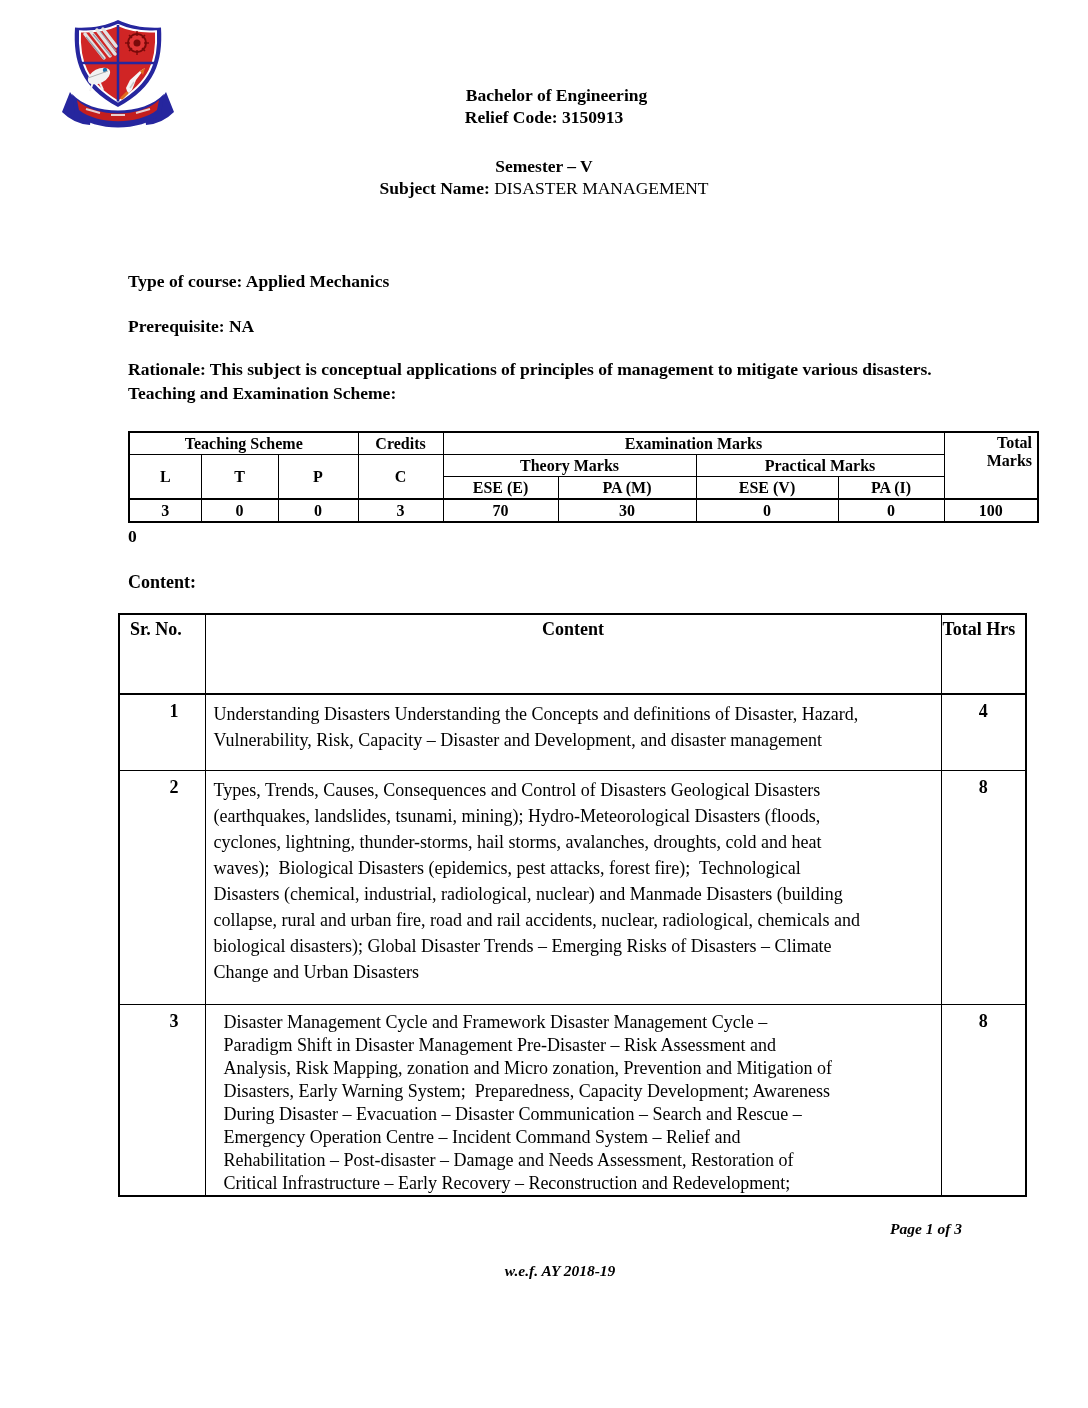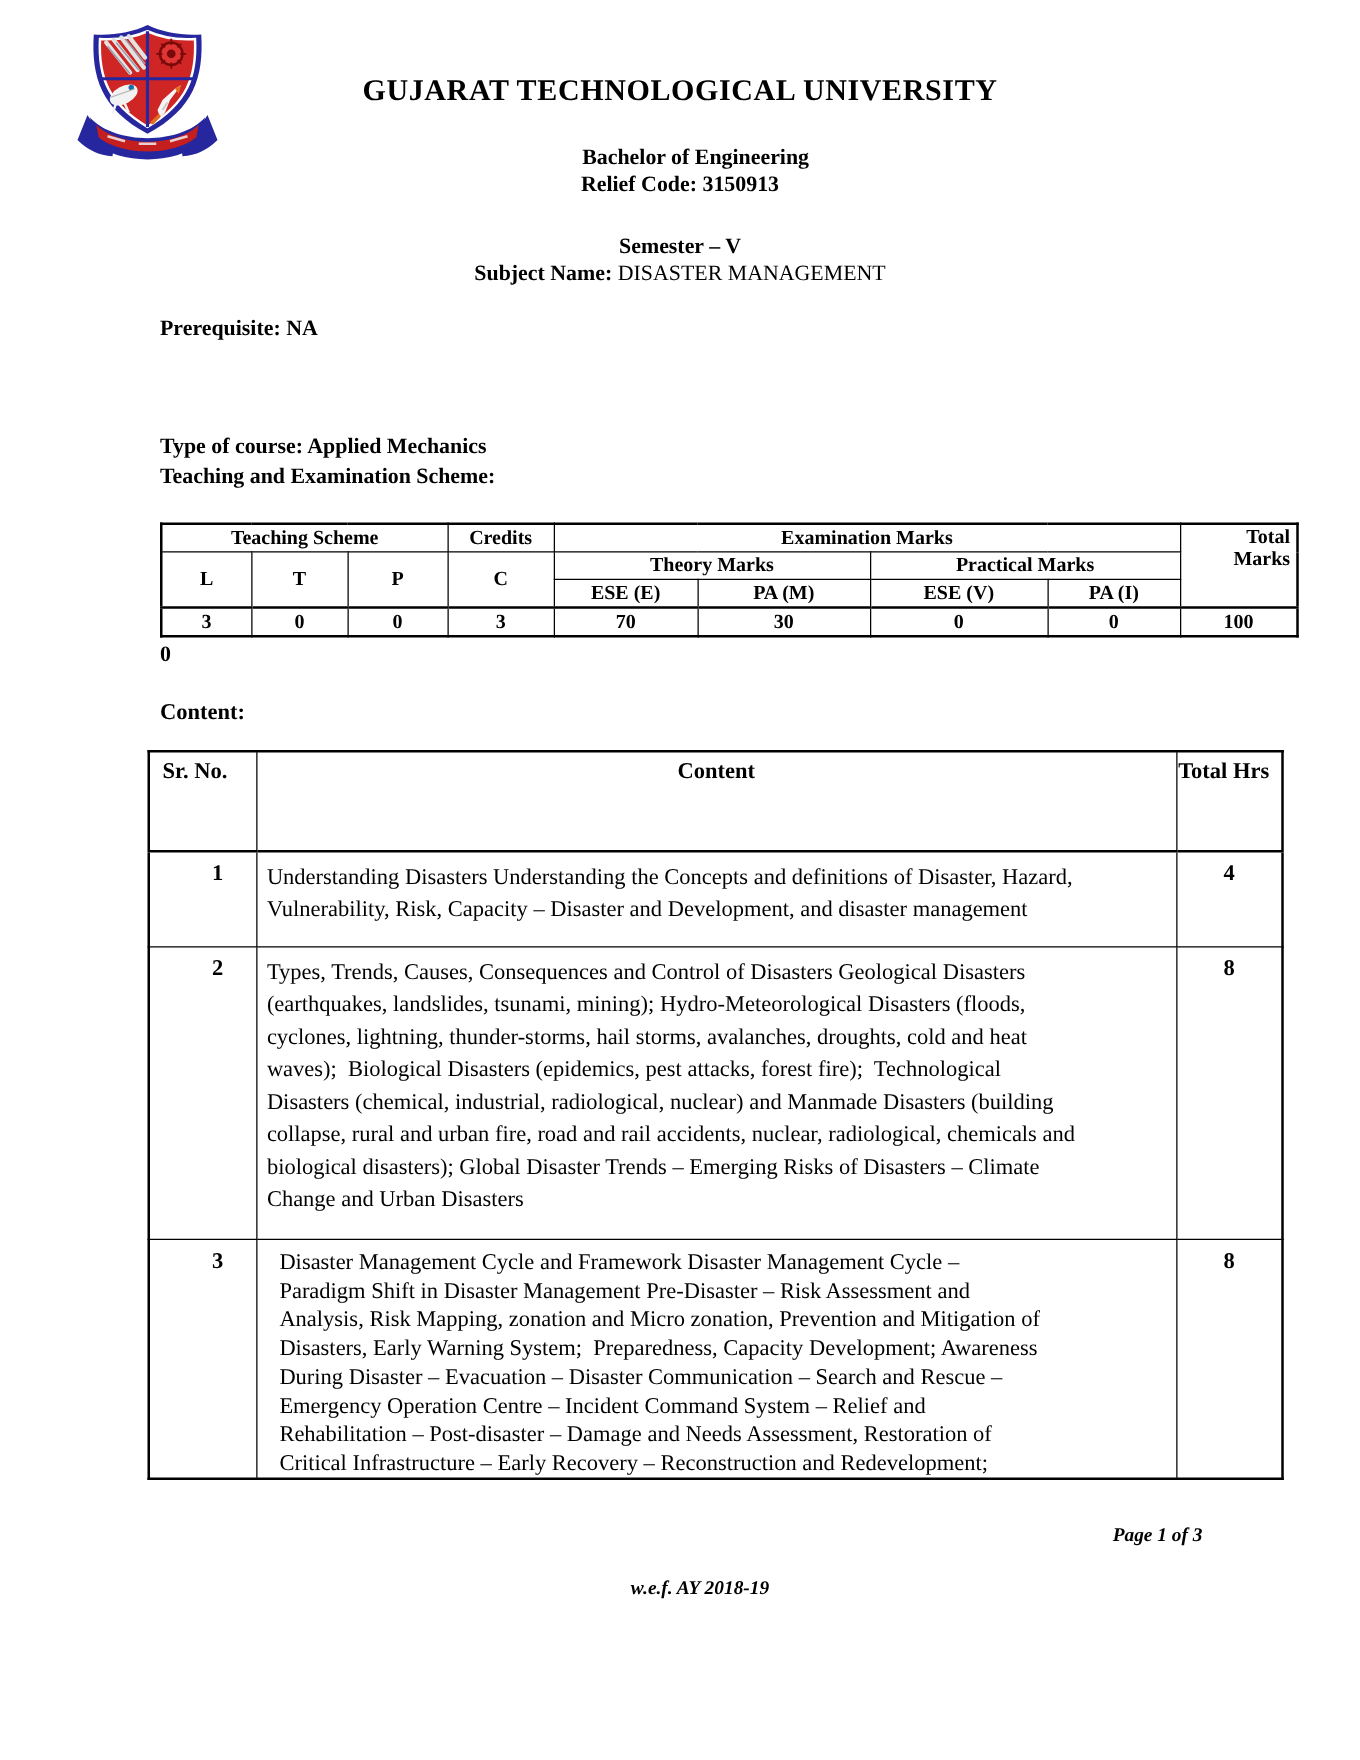--- a/index.html
+++ b/index.html
@@ -133,29 +133,29 @@
           <path d="M85 50 L76 62 L72 72 L68 76 L66 70 L70 62 L80 53 Z" fill="#f5f5f5"></path>
           <path d="M85 50 L80 53 L83 57 Z" fill="#e07020"></path>
           <path d="M67 75 L62 80" stroke="#e07020" stroke-width="3" stroke-linecap="round"></path>
           <path d="M74 64 L70 70" stroke="#c9c9c9" stroke-width="1.5"></path>
         </g>
       </g>
     </svg>
   </div>
 
   <div class="head">
-    <div class="title">GUJARAT TECHNOLOGICAL UNIVERSITY</div>
     <div class="hline gap-a">Bachelor of Engineering</div>
     <div class="hline"><span>Relief Code:</span> <span>3150913</span></div>
     <div class="hline gap-b">Semester – V</div>
     <div class="hline"><span>Subject Name:</span> <span class="reg">DISASTER MANAGEMENT</span></div>
   </div>
 
+  <p class="meta mt-type"><span>Type of course:</span> <span>Applied Mechanics</span></p>
   <p class="meta mt-prereq"><span>Prerequisite:</span> <span>NA</span></p>
-  <p class="meta mt-type"><span>Type of course:</span> <span>Applied Mechanics</span></p>
+  <p class="meta mt-rat"><span>Rationale:</span> <span>This subject is conceptual applications of principles of management to mitigate various disasters.</span></p>
   <p class="meta">Teaching and Examination Scheme:</p>
 
   <table class="scheme">
     <colgroup>
       <col style="width:72px">
         <col style="width:77px">
         <col style="width:80px">
         <col style="width:85px">
       <col style="width:115px">
         <col style="width:138px">

